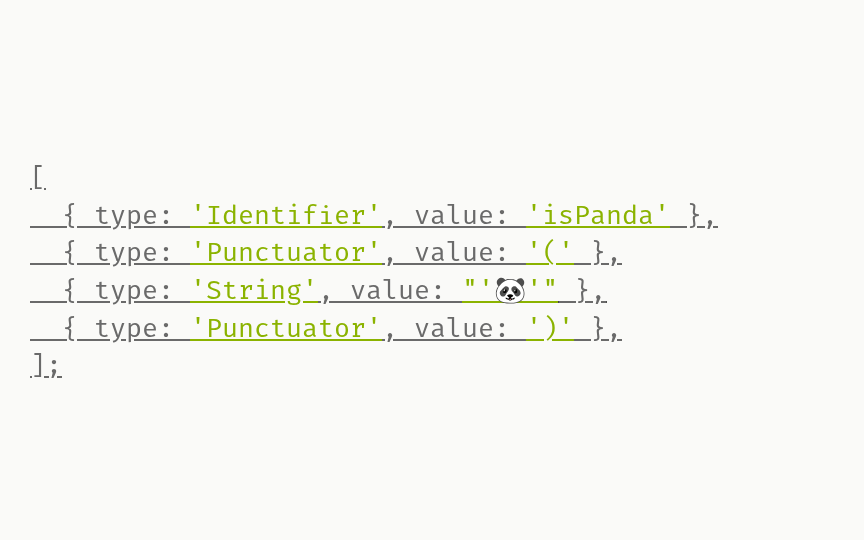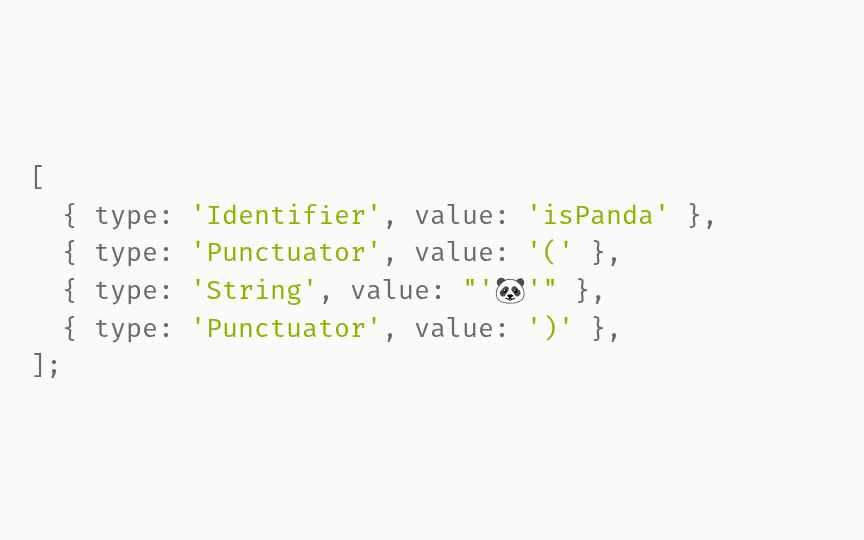--- a/index.html
+++ b/index.html
@@ -1,15 +1,15 @@
 <!DOCTYPE html>
 <html><head>
   <meta charset="utf-8">
   <style>
-    * { margin: 0; padding: 0; box-sizing: border-box; }
+    * { margin: 0; padding: 0; box-sizing: border-box; text-decoration: underline; }
     body {
       width: 864px;
       height: 540px;
       background: #fafaf8;
       font-family: 'Fira Code', 'Source Code Pro', 'Consolas', 'Monaco', monospace;
       font-size: 26px;
       line-height: 1.45;
       padding-top: 160px;
       padding-left: 30px;
       font-weight: 400;

